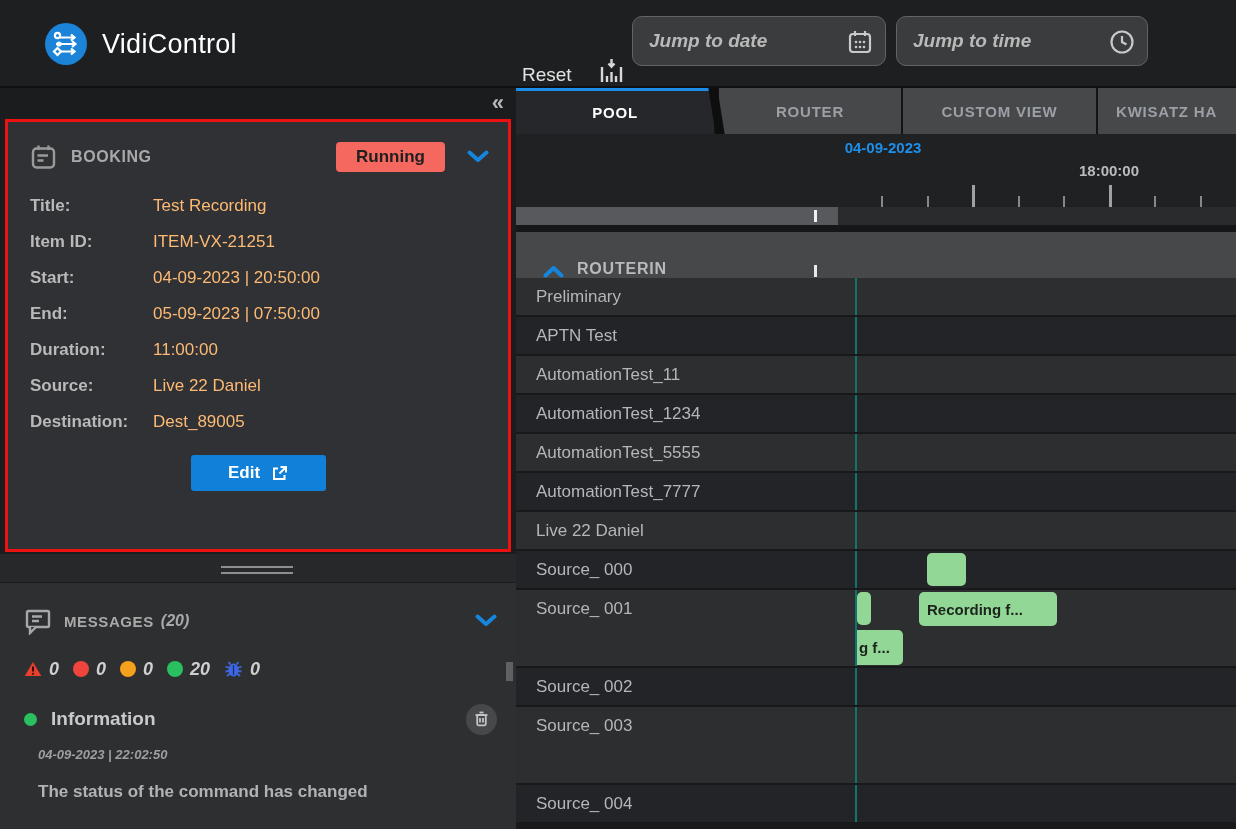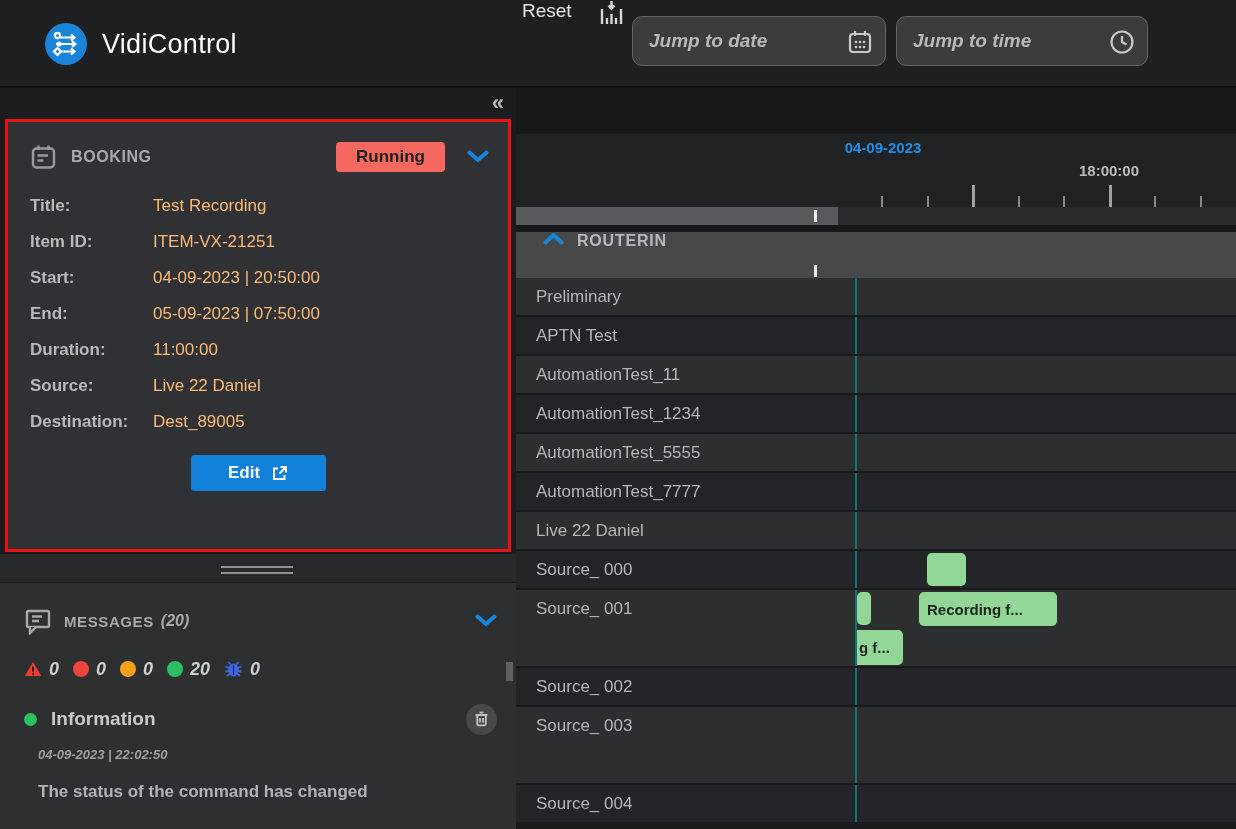--- a/index.html
+++ b/index.html
@@ -6,21 +6,21 @@
   body{
     width:1236px;height:829px;overflow:hidden;position:relative;
     background:#141416;font-family:"Liberation Sans",sans-serif;
     -webkit-font-smoothing:antialiased;
   }
   
   .hdr{position:absolute;left:0;top:0;width:1236px;height:88px;background:#1e1f21;border-bottom:2px solid #101012;box-sizing:border-box;}
   .logo-wrap{position:absolute;left:44px;top:22px;display:flex;align-items:center;gap:14px;}
   .logo-circle{width:44px;height:44px;}
   .app-title{color:#ffffff;font-size:27px;letter-spacing:.3px;}
-  .reset-group{position:absolute;left:522px;top:0;height:86px;display:flex;align-items:flex-start;gap:25px;cursor:pointer;}
+  .reset-group{position:absolute;left:522px;top:0;height:86px;display:flex;align-items:flex-end;gap:25px;cursor:pointer;}
   .reset-label{color:#e3e3e3;font-size:19px;}
   .jump-box{position:absolute;top:16px;height:50px;background:#3b3c3e;border:1px solid #636363;border-radius:10px;box-sizing:border-box;}
   .jump-date{left:632px;width:254px;}
   .jump-time{left:896px;width:252px;}
   .jump-box input{
     width:100%;height:100%;background:transparent;border:none;outline:none;
     color:#c4c4c4;font-family:"Liberation Sans",sans-serif;font-size:19px;font-style:italic;font-weight:bold;
     padding:0 46px 0 16px;box-sizing:border-box;
   }
   .jump-box input::placeholder{color:#b9b9b9;opacity:1;}
@@ -70,21 +70,21 @@
   .wedge{width:9px;background:#0e0e0e;transform:skewX(9deg);margin:0 -2px;z-index:2;}
   .tabsep{width:2px;background:#141416;}
   .tl-head{position:absolute;left:0;top:46px;width:100%;height:91px;background:#1f2123;}
   .tl-date{position:absolute;left:277px;top:5px;width:180px;text-align:center;color:#1e8fe8;font-weight:bold;font-size:15px;}
   .tl-time{position:absolute;left:503px;top:28px;width:180px;text-align:center;color:#b9bcbe;font-weight:bold;font-size:15px;}
   .tick{position:absolute;top:62px;width:2px;height:11px;background:#85878a;}
   .tick.tall{top:51px;width:3px;height:22px;background:#9fa1a4;}
   .hscroll{position:absolute;left:0;top:73px;width:100%;height:18px;background:#2a2b2d;cursor:pointer;}
   .hthumb{position:absolute;top:0;height:18px;background:#58595c;}
   .hmarker{position:absolute;top:3px;width:3px;height:12px;background:#efefef;}
-  .group-head{position:absolute;left:0;top:144px;width:100%;height:46px;background:#47484a;display:flex;align-items:flex-start;cursor:pointer;}
+  .group-head{position:absolute;left:0;top:144px;width:100%;height:46px;background:#47484a;display:flex;align-items:flex-end;cursor:pointer;}
   .group-title{color:#b8bbbe;font-size:16px;font-weight:bold;letter-spacing:.8px;margin-left:13px;}
   .gmarker{position:absolute;top:33px;width:3px;height:12px;background:#e8e8e8;}
   .rows{position:absolute;left:0;top:190px;width:100%;height:551px;background:#19191b;overflow:hidden;}
   .row{display:flex;box-sizing:border-box;border-bottom:2px solid #19191b;}
   .row.light{background:#2c2e30;}
   .row.dark{background:#222427;}
   .name{width:319px;border-right:2px solid #0f766e;box-sizing:content-box;padding-left:20px;
         font-size:17px;color:#b4b7ba;display:flex;align-items:flex-start;flex:none;}
   .name span{height:37px;display:flex;align-items:center;}
   .cell{position:relative;flex:1;overflow:hidden;}
@@ -272,20 +272,37 @@
         </svg>
       </span>
     </div>
     <div class="msg-time">04-09-2023 | 22:02:50</div>
     <div class="msg-text">The status of the command has changed</div>
     <div class="vthumb"></div>
   </div>
 </div>
 
 <div class="main">
+  <div class="tabbar" id="tabbar">
+      <div class="tab active" style="width: 198px;">
+        <span>POOL</span>
+      </div>
+      <div class="wedge"></div>
+      <div class="tab" style="width: 182px;">
+        <span>ROUTER</span>
+      </div>
+      <div class="tabsep"></div>
+      <div class="tab" style="width: 193px;">
+        <span>CUSTOM VIEW</span>
+      </div>
+      <div class="tabsep"></div>
+      <div class="tab last" style="flex: 1 1 0%;">
+        <span>KWISATZ HA</span>
+      </div>
+    </div>
 
   <div class="tl-head">
     <div class="tl-date">04-09-2023</div>
     <div class="tl-time">18:00:00</div>
     <div id="ruler-ticks">
         <div class="tick" style="left: 365px;"></div>
         <div class="tick" style="left: 411px;"></div>
         <div class="tick tall" style="left: 456px;"></div>
         <div class="tick" style="left: 502px;"></div>
         <div class="tick" style="left: 547px;"></div>

